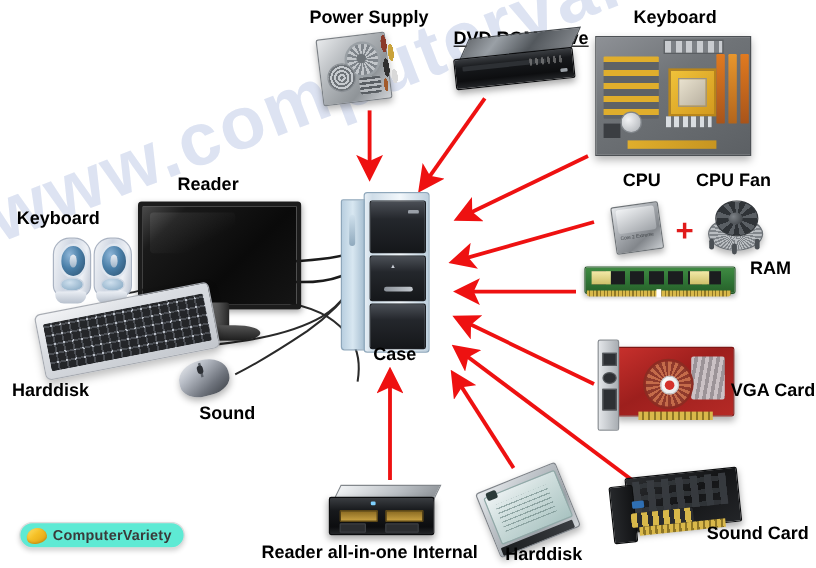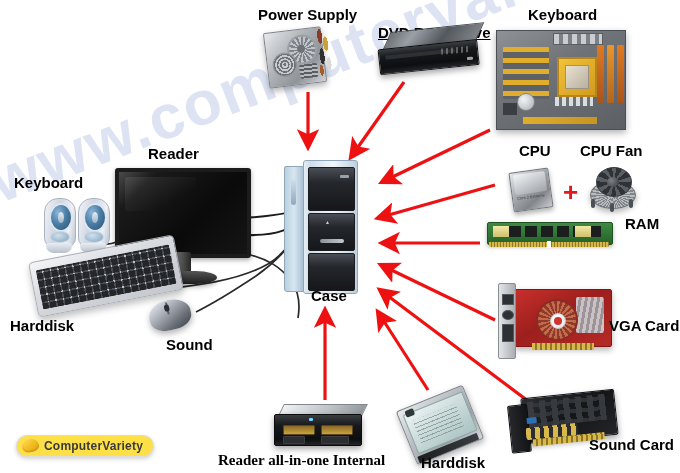--- a/index.html
+++ b/index.html
@@ -459,22 +459,22 @@
   .rdr .slot.s2{left:46px;top:10px;width:30px;}
   .rdr .slot.s3{left:8px;top:21px;width:20px;height:6px;background:#2b2d30;border-color:#3c3f43;}
   .rdr .slot.s4{left:46px;top:21px;width:26px;height:6px;background:#2b2d30;border-color:#3c3f43;}
   .rdr .led{position:absolute;left:34px;top:3px;width:4px;height:3px;background:#7fd1ff;border-radius:1px;}
 
   
   .cables{position:absolute;left:0;top:0;width:680px;height:473px;pointer-events:none;}
 
   
   .brand{
-    position:absolute;display:flex;align-items:flex-start;gap:5px;
-    background:#fde047;border:1px solid #dcdcdc;border-radius:13px;
+    position:absolute;display:flex;align-items:flex-end;gap:5px;
+    background:#5eead4;border:1px solid #dcdcdc;border-radius:13px;
     padding:3px 10px 3px 5px;
     box-shadow:0 2px 4px rgba(0,0,0,.18);
   }
   .brand .mark{
     width:17px;height:13px;
     background:linear-gradient(150deg,#ffe16a 0%,#f5c026 45%,#e0a014 100%);
     border-radius:50% 50% 45% 45%/60% 60% 40% 40%;
     transform:rotate(-12deg);
     box-shadow:inset 0 -1px 2px rgba(160,110,10,.5);
   }
@@ -630,21 +630,21 @@
   <div class="part rdr" style="left:274px;top:404px;">
     <div class="top"></div>
     <div class="face">
       <div class="led"></div>
       <div class="slot s1"></div>
       <div class="slot s2"></div>
       <div class="slot s3"></div>
       <div class="slot s4"></div>
     </div>
   </div>
-  <div class="lbl" style="left:218px;top:453px;font-family:Liberation Serif, serif;">Reader all-in-one Internal</div>
+  <div class="lbl" style="left:218px;top:453px;">Reader all-in-one Internal</div>
 
   <div class="part case" style="left:284px;top:160px;">
     <div class="side"></div>
     <div class="front">
       <div class="bay b1"></div>
       <div class="bay b2">
         <div class="logo">▲</div>
       </div>
       <div class="bay b3"></div>
     </div>

